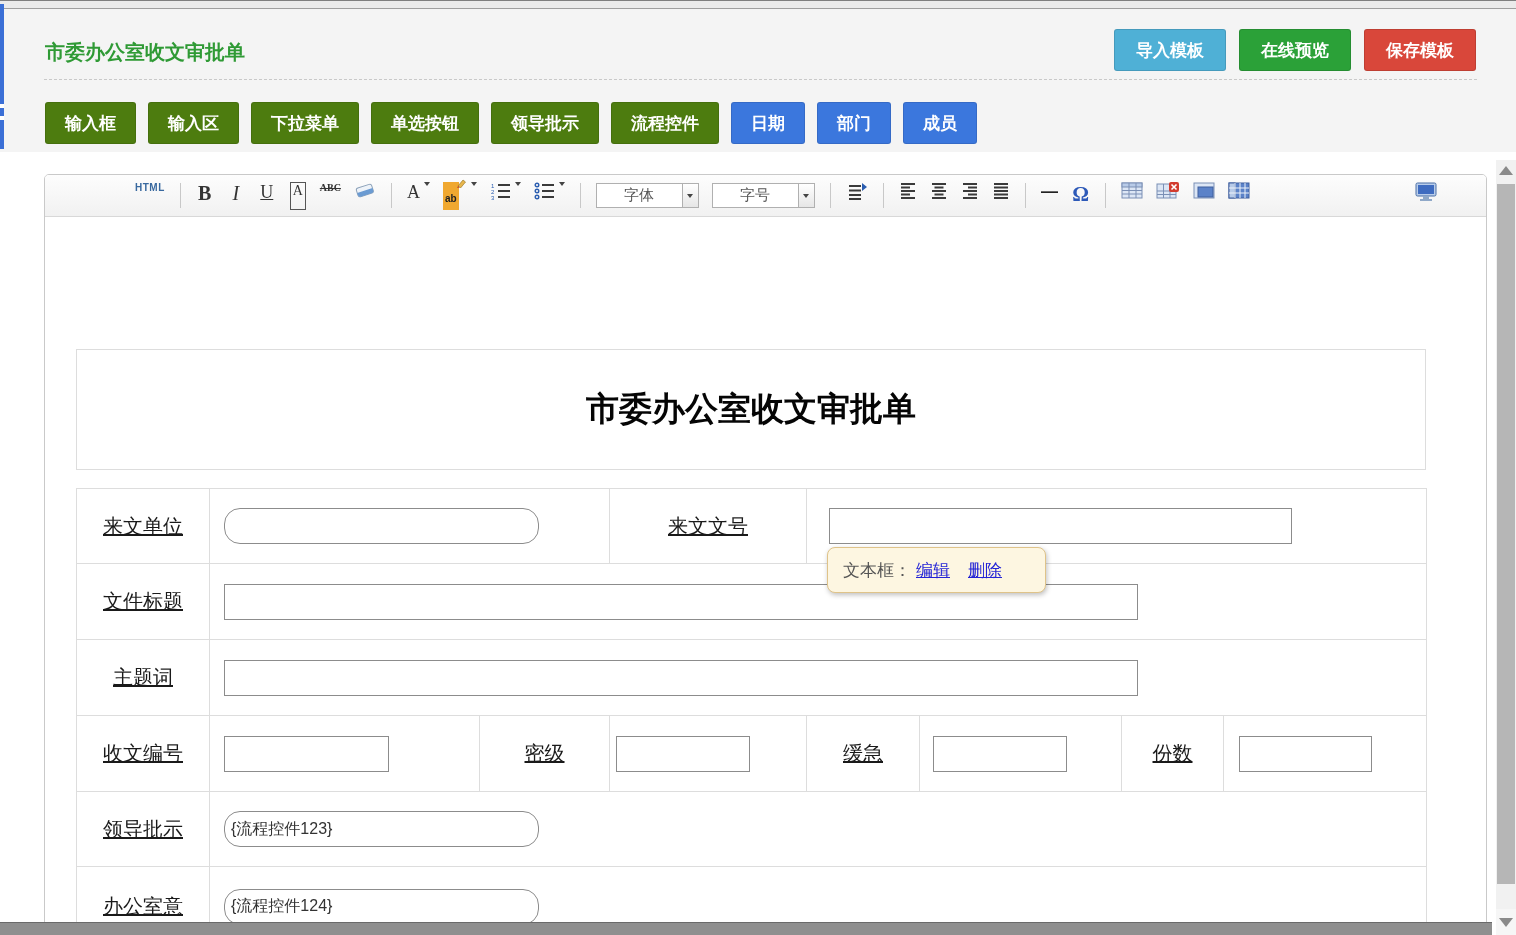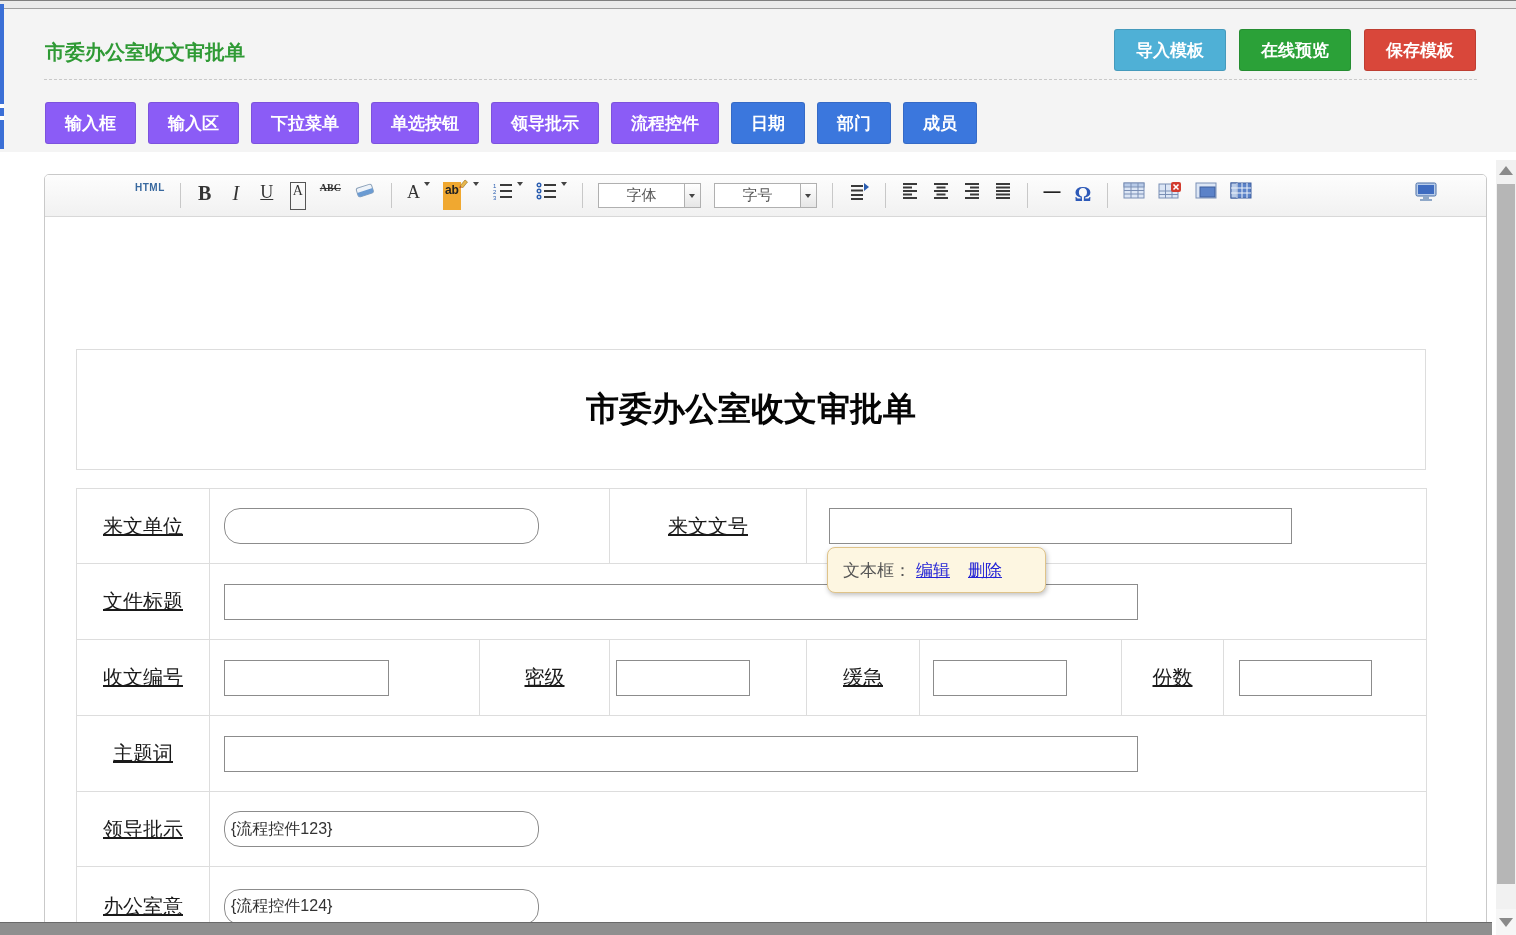--- a/index.html
+++ b/index.html
@@ -22,39 +22,39 @@
   .dashed-sep { position:absolute; left:44px; top:70px; width:1433px; height:0; border-top:1px dashed #c9c9c9; }
   .header-actions { position:absolute; right:40px; top:20px; display:flex; gap:13px; }
   .btn-action { height:42px; padding:0 21px; font-size:17px; font-weight:bold; color:#fff;
     border:1px solid rgba(0,0,0,0.12); border-radius:3px; display:flex; align-items:center; cursor:pointer; }
   .btn-action.import { background:#4fb0d6; }
   .btn-action.preview { background:#2ba138; }
   .btn-action.save { background:#d9473a; }
   .controls-row { position:absolute; left:45px; top:93px; display:flex; gap:12px; }
   .btn-ctl { height:42px; padding:0 19px; font-size:17px; font-weight:bold; color:#fff;
     border:1px solid rgba(0,0,0,0.10); border-radius:3px; display:flex; align-items:center; cursor:pointer; }
-  .btn-ctl.light { background:#8b5cf6; }
+  .btn-ctl.light { background:#4d7c0f; }
   .btn-ctl.dark { background:#3b77dd; }
   
   .editor { position:absolute; left:44px; top:174px; width:1443px; height:761px;
     border:1px solid #c9c9c9; border-radius:5px 5px 0 0; background:#fff; overflow:hidden; }
   .ed-toolbar { height:42px; background:linear-gradient(#fdfdfd,#f1f1f1);
     border-bottom:1px solid #d8d8d8; display:flex; align-items:center; padding-left:90px; gap:13px; }
   .tbi { display:flex; justify-content:center; height:28px; min-width:18px;
     color:#333; cursor:pointer; }
   .sep { width:1px; height:25px; background:#c8c8c8; margin:0 2px; }
   .html-lbl { font-size:10px; font-weight:bold; color:#39699f; letter-spacing:0.5px; }
   .b-lbl { font-family:"Liberation Serif", serif; font-weight:bold; font-size:20px; }
   .i-lbl { font-family:"Liberation Serif", serif; font-style:italic; font-size:20px; }
   .u-lbl { font-family:"Liberation Serif", serif; font-size:18px; text-decoration:underline; }
   .abox-lbl { font-family:"Liberation Serif", serif; font-size:14px; border:1px solid #555;
     padding:0 2px; line-height:15px; }
   .abc-lbl { font-family:"Liberation Serif", serif; font-size:10px; font-weight:bold; text-decoration:line-through; }
   .fc-lbl { font-family:"Liberation Serif", serif; font-size:18px; }
-  .hl-lbl { background:#f0a830; font-size:12px; font-weight:bold; padding:1px 2px; color:#222; }
+  .hl-lbl { background:#f0a830; font-size:10px; font-weight:bold; padding:11px 2px; color:#222; }
   .caret-t { width:0; height:0; border-left:3.5px solid transparent; border-right:3.5px solid transparent;
     border-top:4.5px solid #444; margin-left:4px; }
   .dd { width:103px; height:25px; background:#fff; border:1px solid #b0b0b0; display:flex; align-items:center; cursor:pointer; }
   .dd-text { flex:1; text-align:center; font-size:15px; color:#555; }
   .dd-btn { width:16px; height:100%; border-left:1px solid #b0b0b0;
     background:linear-gradient(#ffffff,#e6e6e6); display:flex; align-items:center; justify-content:center; }
   .hr-lbl { font-size:17px; font-weight:bold; color:#222; }
   .omega-lbl { font-family:"Liberation Serif", serif; font-size:21px; font-weight:bold; color:#2d59b8; }
   .spacer { flex:1; }
   .fullscreen { margin-right:48px; }
@@ -289,33 +289,33 @@
         <td class="lbl">来文单位</td>
         <td class="inp" colspan="2"><input class="fi ml14 w315" type="text" value="" style=""></td>
         <td class="lbl">来文文号</td>
         <td class="inp" colspan="4"><input class="fi ml22 w463" type="text" value="" style=""></td>
       </tr>
       <tr style="height:76px">
         <td class="lbl">文件标题</td>
         <td class="inp" colspan="7"><input class="fi ml14 w914" type="text" value="" style=""></td>
       </tr>
       <tr style="height:76px">
+        <td class="lbl">主题词</td>
+        <td class="inp" colspan="7"><input class="fi ml14 w914" type="text" value="" style=""></td>
+      </tr>
+      <tr style="height:76px">
         <td class="lbl">收文编号</td>
         <td class="inp"><input class="fi ml14 w165" type="text" value="" style=""></td>
         <td class="lbl">密级</td>
         <td class="inp"><input class="fi ml6 w134" type="text" value="" style=""></td>
         <td class="lbl">缓急</td>
         <td class="inp"><input class="fi ml13 w134" type="text" value="" style=""></td>
         <td class="lbl">份数</td>
         <td class="inp"><input class="fi ml15 w133" type="text" value="" style=""></td>
       </tr>
-      <tr style="height:76px">
-        <td class="lbl">主题词</td>
-        <td class="inp" colspan="7"><input class="fi ml14 w914" type="text" value="" style=""></td>
-      </tr>
       <tr style="height:75px">
         <td class="lbl">领导批示</td>
         <td class="inp" colspan="7"><input class="fi ml14 w315" type="text" value="{流程控件123}" style=""></td>
       </tr>
       <tr style="height:80px">
         <td class="lbl">办公室意</td>
         <td class="inp" colspan="7"><input class="fi ml14 w315" type="text" value="{流程控件124}" style=""></td>
       </tr>
     </tbody>
       </table>

